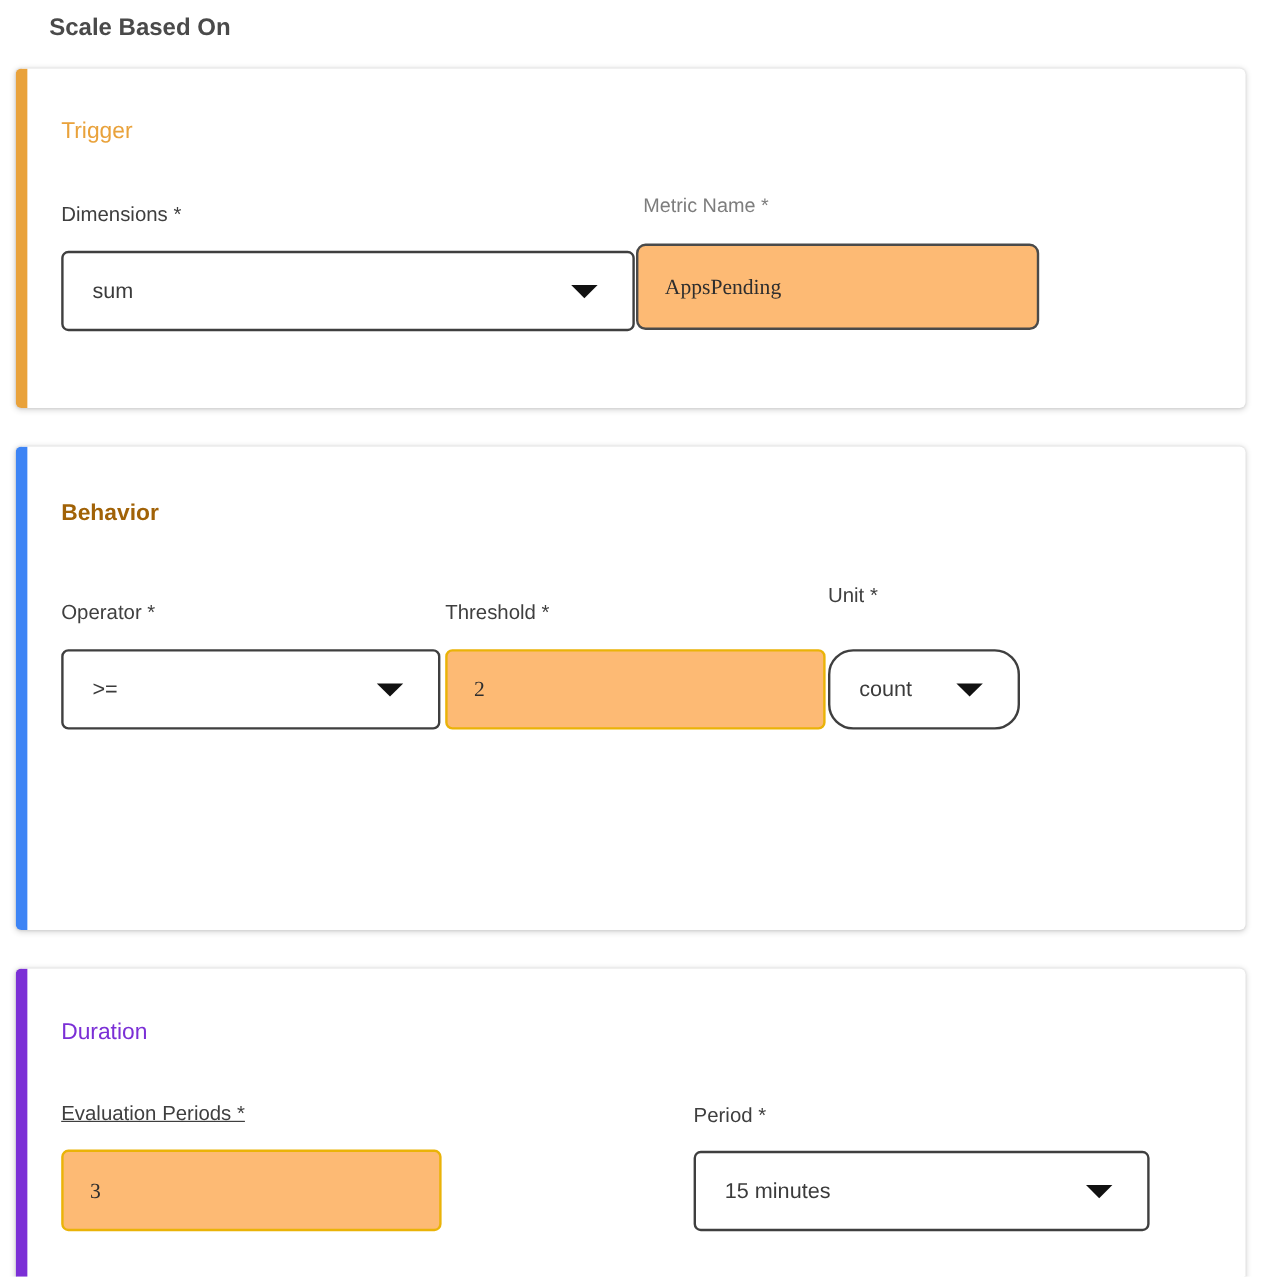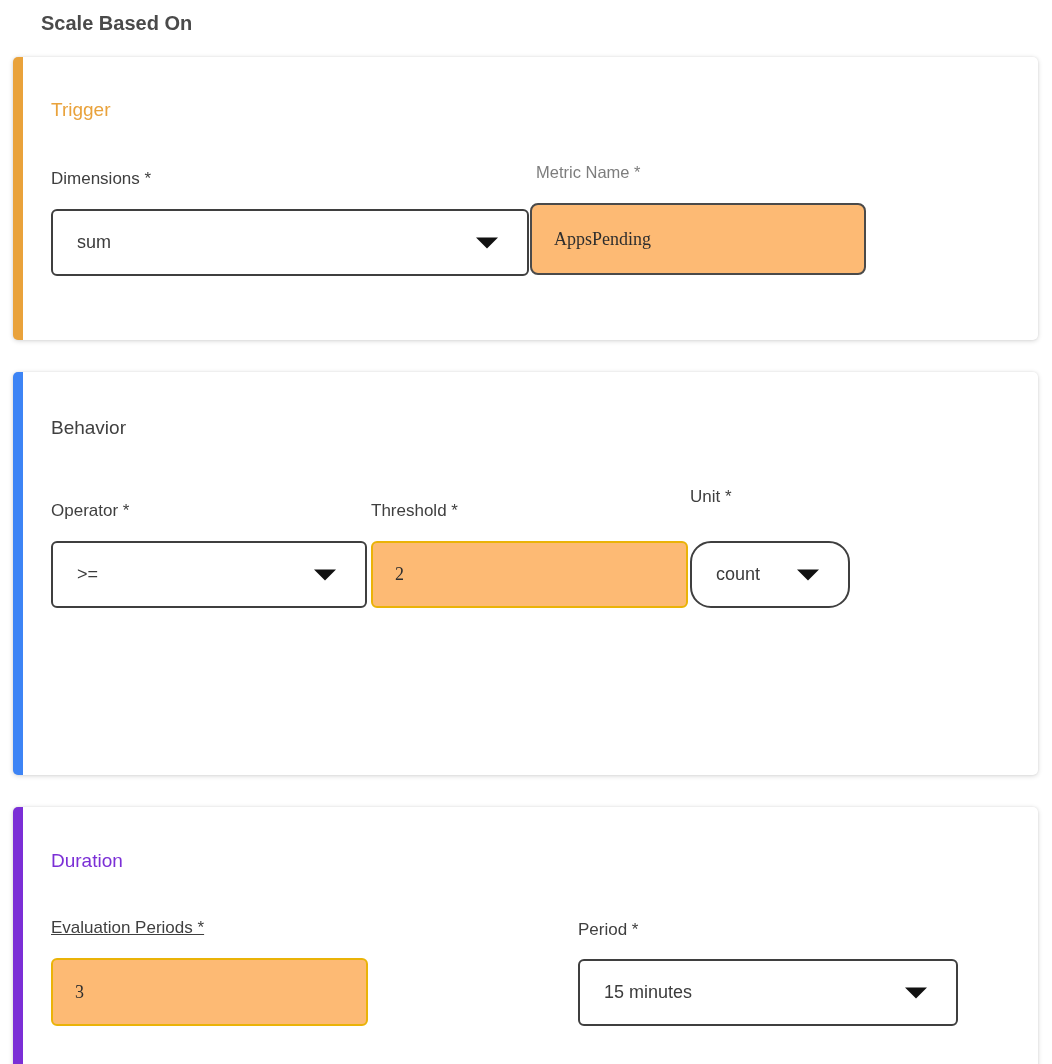--- a/index.html
+++ b/index.html
@@ -24,21 +24,21 @@
   .card {
     background: #ffffff;
     border-radius: 5px;
     box-shadow: 0 1px 5px rgba(0,0,0,0.16), 0 0 2px rgba(0,0,0,0.08);
   }
   .card.accent-orange { border-left: 10px solid #E9A23B; }
   .card.accent-blue   { border-left: 10px solid #3D84F5; }
   .card.accent-purple { border-left: 10px solid #7B2FD6; }
   .card-title { font-size: 19px; font-weight: 400; }
   .card-title.orange { color: #E9A23B; }
-  .card-title.blue   { color: #404040; }
+  .card-title.blue   { color: #a16207; font-weight: bold; }
   .card-title.purple { color: #7B2FD6; }
   .field-label {
     font-size: 17px;
     color: #3f3f3f;
     white-space: nowrap;
   }
   .field-label.muted { color: #7d7d7d; font-size: 16.5px; }
   .sel {
     display: flex;
     align-items: center;

